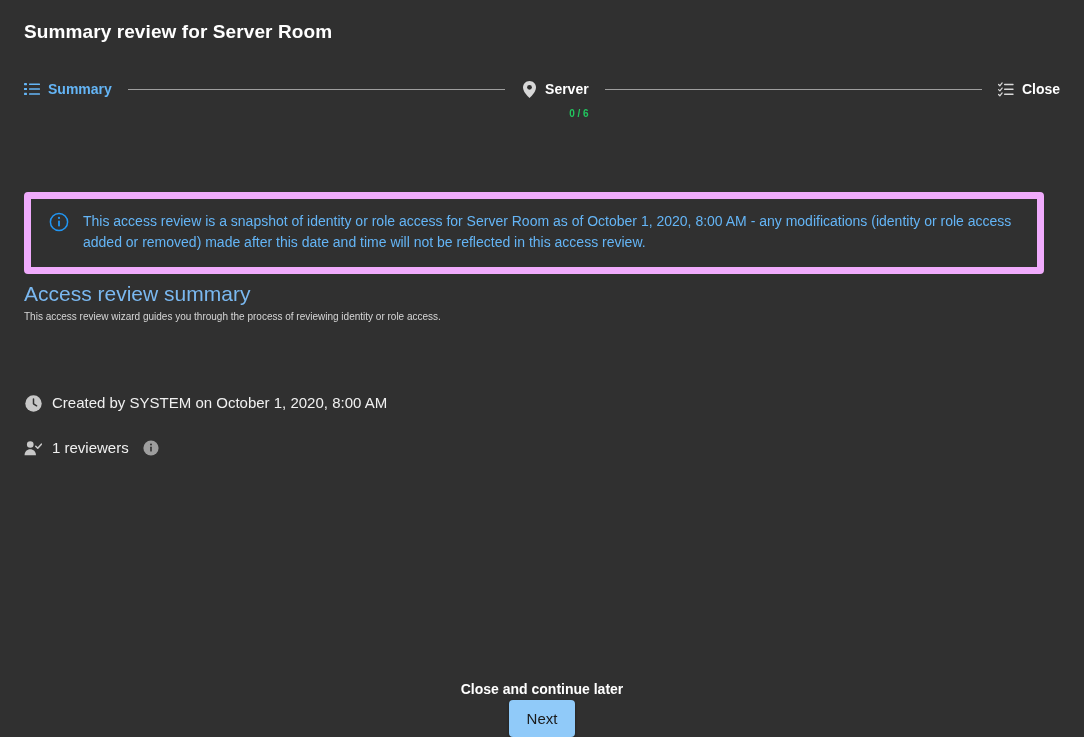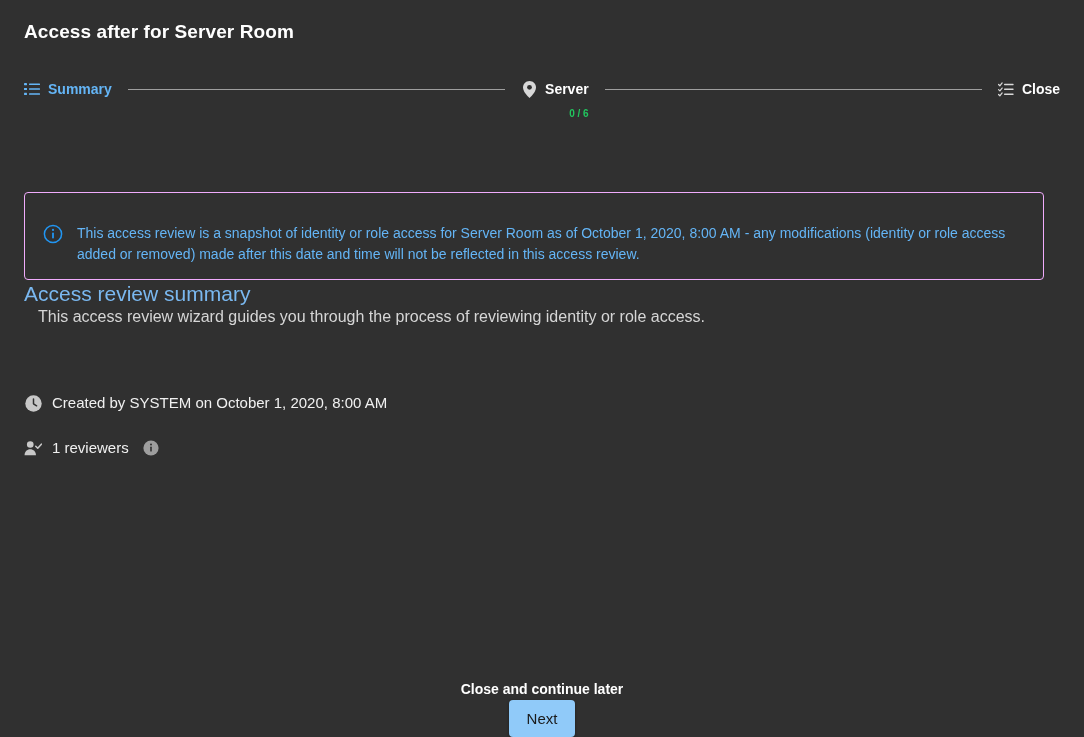--- a/index.html
+++ b/index.html
@@ -85,26 +85,26 @@
     min-width: 20px;
   }
 
   
   .info-banner {
     position: absolute;
     left: 24px;
     top: 192px;
     width: 1020px;
     min-height: 71px;
-    border: 1px solid #f0abfc;
+    border: 7px solid #f0abfc;
     border-radius: 4px;
     background: transparent;
     display: flex;
     align-items: flex-start;
-    padding: 30px 16px 14px 18px;
+    padding: 12px 16px 14px 18px;
   }
   .info-banner-icon {
     flex: 0 0 auto;
     width: 20px;
     height: 20px;
     margin-right: 14px;
     margin-top: 1px;
     color: #2196f3;
   }
   .info-banner-icon svg { display: block; }
@@ -122,24 +122,23 @@
     top: 281px;
     font-size: 21px;
     font-weight: normal;
     color: #7ab8f0;
     line-height: 26px;
   }
   .section-desc {
     position: absolute;
     left: 24px;
     top: 307px;
-    font-size: 16px;
+    font-size: 10px;
     color: #d6d6d6;
     line-height: 20px;
-    margin-left: 14px;
   }
 
   
   .meta-row {
     position: absolute;
     left: 24px;
     display: flex;
     align-items: center;
     gap: 10px;
     height: 24px;
@@ -205,21 +204,21 @@
     padding: 4px 18px;
     height: 37px;
     min-width: 63px;
     cursor: pointer;
     box-shadow: 0 1px 3px rgba(0,0,0,0.45);
   }
 </style>
 </head>
 <body>
 
-<div class="page-title">Access after for Server Room</div>
+<div class="page-title">Summary review for Server Room</div>
 
 <div class="stepper">
 
   <div class="step step-active">
     <div class="step-row">
       <span class="step-icon">
         <svg width="16" height="16" viewBox="0 0 16 16" fill="currentColor" aria-hidden="true">
           <rect x="0" y="2" width="3" height="2.2" rx="0.4"></rect>
           <rect x="5" y="2.4" width="11" height="1.5" rx="0.5"></rect>
           <rect x="0" y="6.9" width="3" height="2.2" rx="0.4"></rect>

